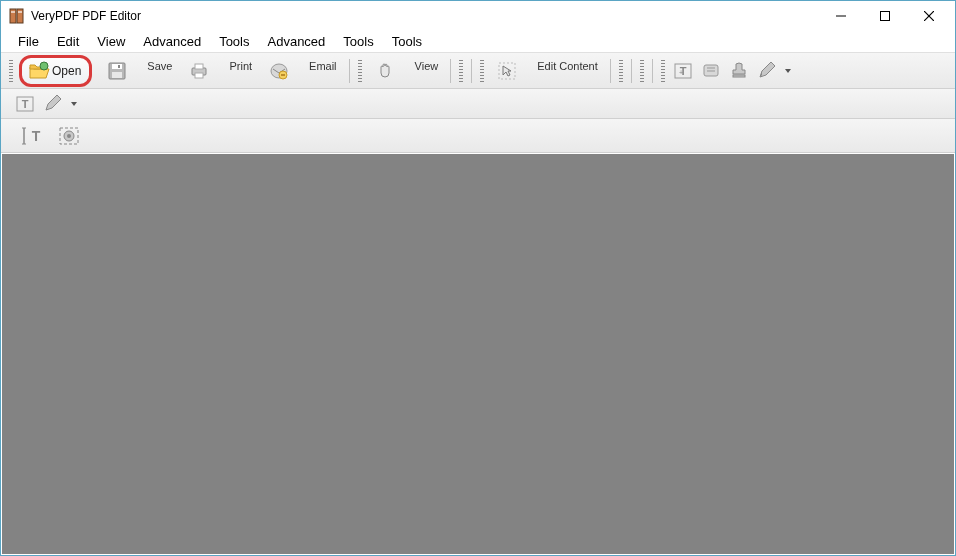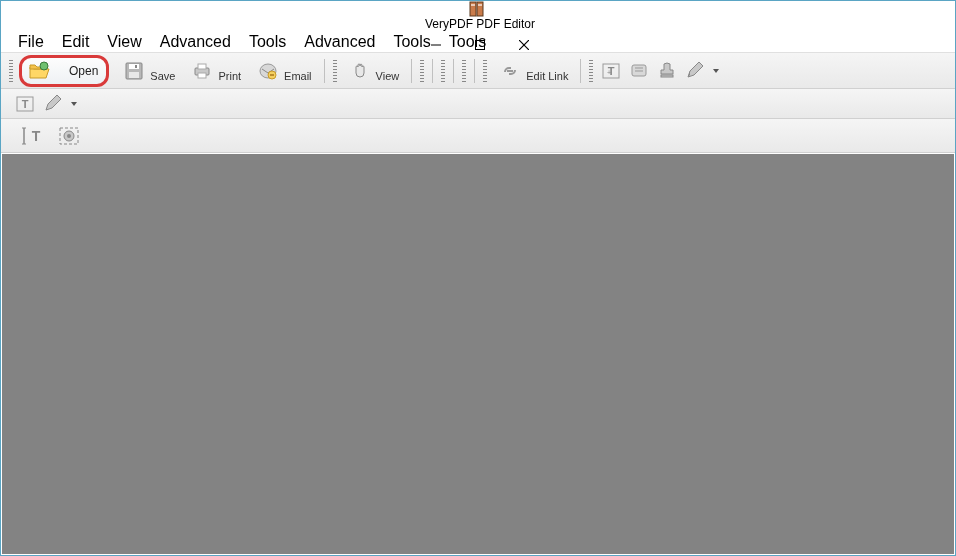--- a/index.html
+++ b/index.html
@@ -19,21 +19,20 @@
       position: relative;
     }
     .titlebar {
       height: 30px;
       background: #fff;
       display: flex;
       align-items: center;
       padding: 0 4px 0 8px;
       font-size: 12px;
       color: #000;
-      flex-direction: column;
     }
     .titlebar .app-icon {
       width: 16px; height: 16px;
       margin-right: 6px;
       display: inline-flex; align-items: center; justify-content: center;
     }
     .titlebar .title { flex: 1; }
     .win-controls { display: flex; }
     .win-btn {
       width: 44px; height: 28px;
@@ -43,39 +42,39 @@
     .menubar {
       height: 22px;
       display: flex;
       align-items: center;
       padding: 0 8px;
       gap: 0;
       border-bottom: 1px solid #e0e0e0;
     }
     .menu-item {
       padding: 2px 9px;
-      font-size: 16px;
+      font-size: 13px;
       color: #000;
     }
     .toolbar {
       height: 36px;
       background: linear-gradient(#f5f5f5, #e9e9e9);
       border-bottom: 1px solid #d0d0d0;
       display: flex;
       align-items: center;
       padding: 2px 6px;
       gap: 4px;
     }
     .toolbar .grip {
       width: 4px; height: 22px;
       background: repeating-linear-gradient(to bottom, #888 0 1px, transparent 1px 3px);
       margin: 0 2px;
     }
     .tb-btn {
-      display: flex; align-items: flex-end; gap: 5px;
+      display: flex; align-items: flex-start; gap: 19px;
       padding: 3px 6px;
       border-radius: 2px;
       font-size: 11px; color: #333;
     }
     .tb-icon {
       width: 22px; height: 22px;
       display: inline-flex; align-items: center; justify-content: center;
     }
     .tb-iconbox {
       width: 24px; height: 24px;
@@ -85,21 +84,21 @@
     .tb-sep {
       width: 1px; height: 24px;
       background: #c0c0c0;
       margin: 0 2px;
     }
     .highlight-open {
       border: 3px solid #d93a3a;
       border-radius: 12px;
       padding: 2px 8px 2px 6px;
       background: linear-gradient(#fdfdfd,#eef1f4);
-      display: flex; align-items: center; gap: 19px;
+      display: flex; align-items: center; gap: 2px;
       position: relative;
       margin-right: 4px;
     }
     .toolbar2 {
       height: 30px;
       background: linear-gradient(#f5f5f5, #e9e9e9);
       border-bottom: 1px solid #d0d0d0;
       display: flex; align-items: center;
       padding: 2px 8px;
       gap: 4px;
@@ -237,37 +236,37 @@
       <span>View</span>
     </div>
 
     <div class="tb-sep"></div>
     <span class="grip"></span>
 
 
     <div class="tb-sep"></div>
     <span class="grip"></span>
 
-
-    <div class="tb-sep"></div>
-    <span class="grip"></span>
-
-
-    <div class="tb-sep"></div>
-    <span class="grip"></span>
-
-    <div class="tb-btn">
-      <span class="tb-icon">
-        <svg width="20" height="20" viewBox="0 0 20 20">
-            <path d="M5 11 A4 4 0 0 1 9 7 L11 7 M15 9 A4 4 0 0 1 11 13 L9 13" fill="none" stroke="#999" stroke-width="2"></path>
-            <line x1="7" y1="10" x2="13" y2="10" stroke="#999" stroke-width="2"></line>
-          </svg>
-      </span>
-      <span>Edit Link</span>
-    </div>
+    <div class="tb-btn">
+      <span class="tb-icon">
+        <svg width="20" height="20" viewBox="0 0 20 20">
+            <rect x="2" y="2" width="16" height="16" fill="none" stroke="#bbb" stroke-dasharray="2 2"></rect>
+            <path d="M6 5 L6 14 L9 11 L11 15 L13 14 L11 10 L14 10 Z" fill="#e8e8e8" stroke="#777"></path>
+          </svg>
+      </span>
+      <span>Edit Content</span>
+    </div>
+
+    <div class="tb-sep"></div>
+    <span class="grip"></span>
+
+
+    <div class="tb-sep"></div>
+    <span class="grip"></span>
+
 
     <div class="tb-sep"></div>
     <span class="grip"></span>
 
     <span class="tb-iconbox">
       <svg width="20" height="20" viewBox="0 0 20 20">
           <rect x="2" y="3" width="16" height="14" fill="none" stroke="#999"></rect>
           <text x="10" y="14" font-size="11" text-anchor="middle" fill="#888" font-weight="bold">T</text>
           <text x="6" y="14" font-size="7" fill="#888">+</text>
         </svg>

